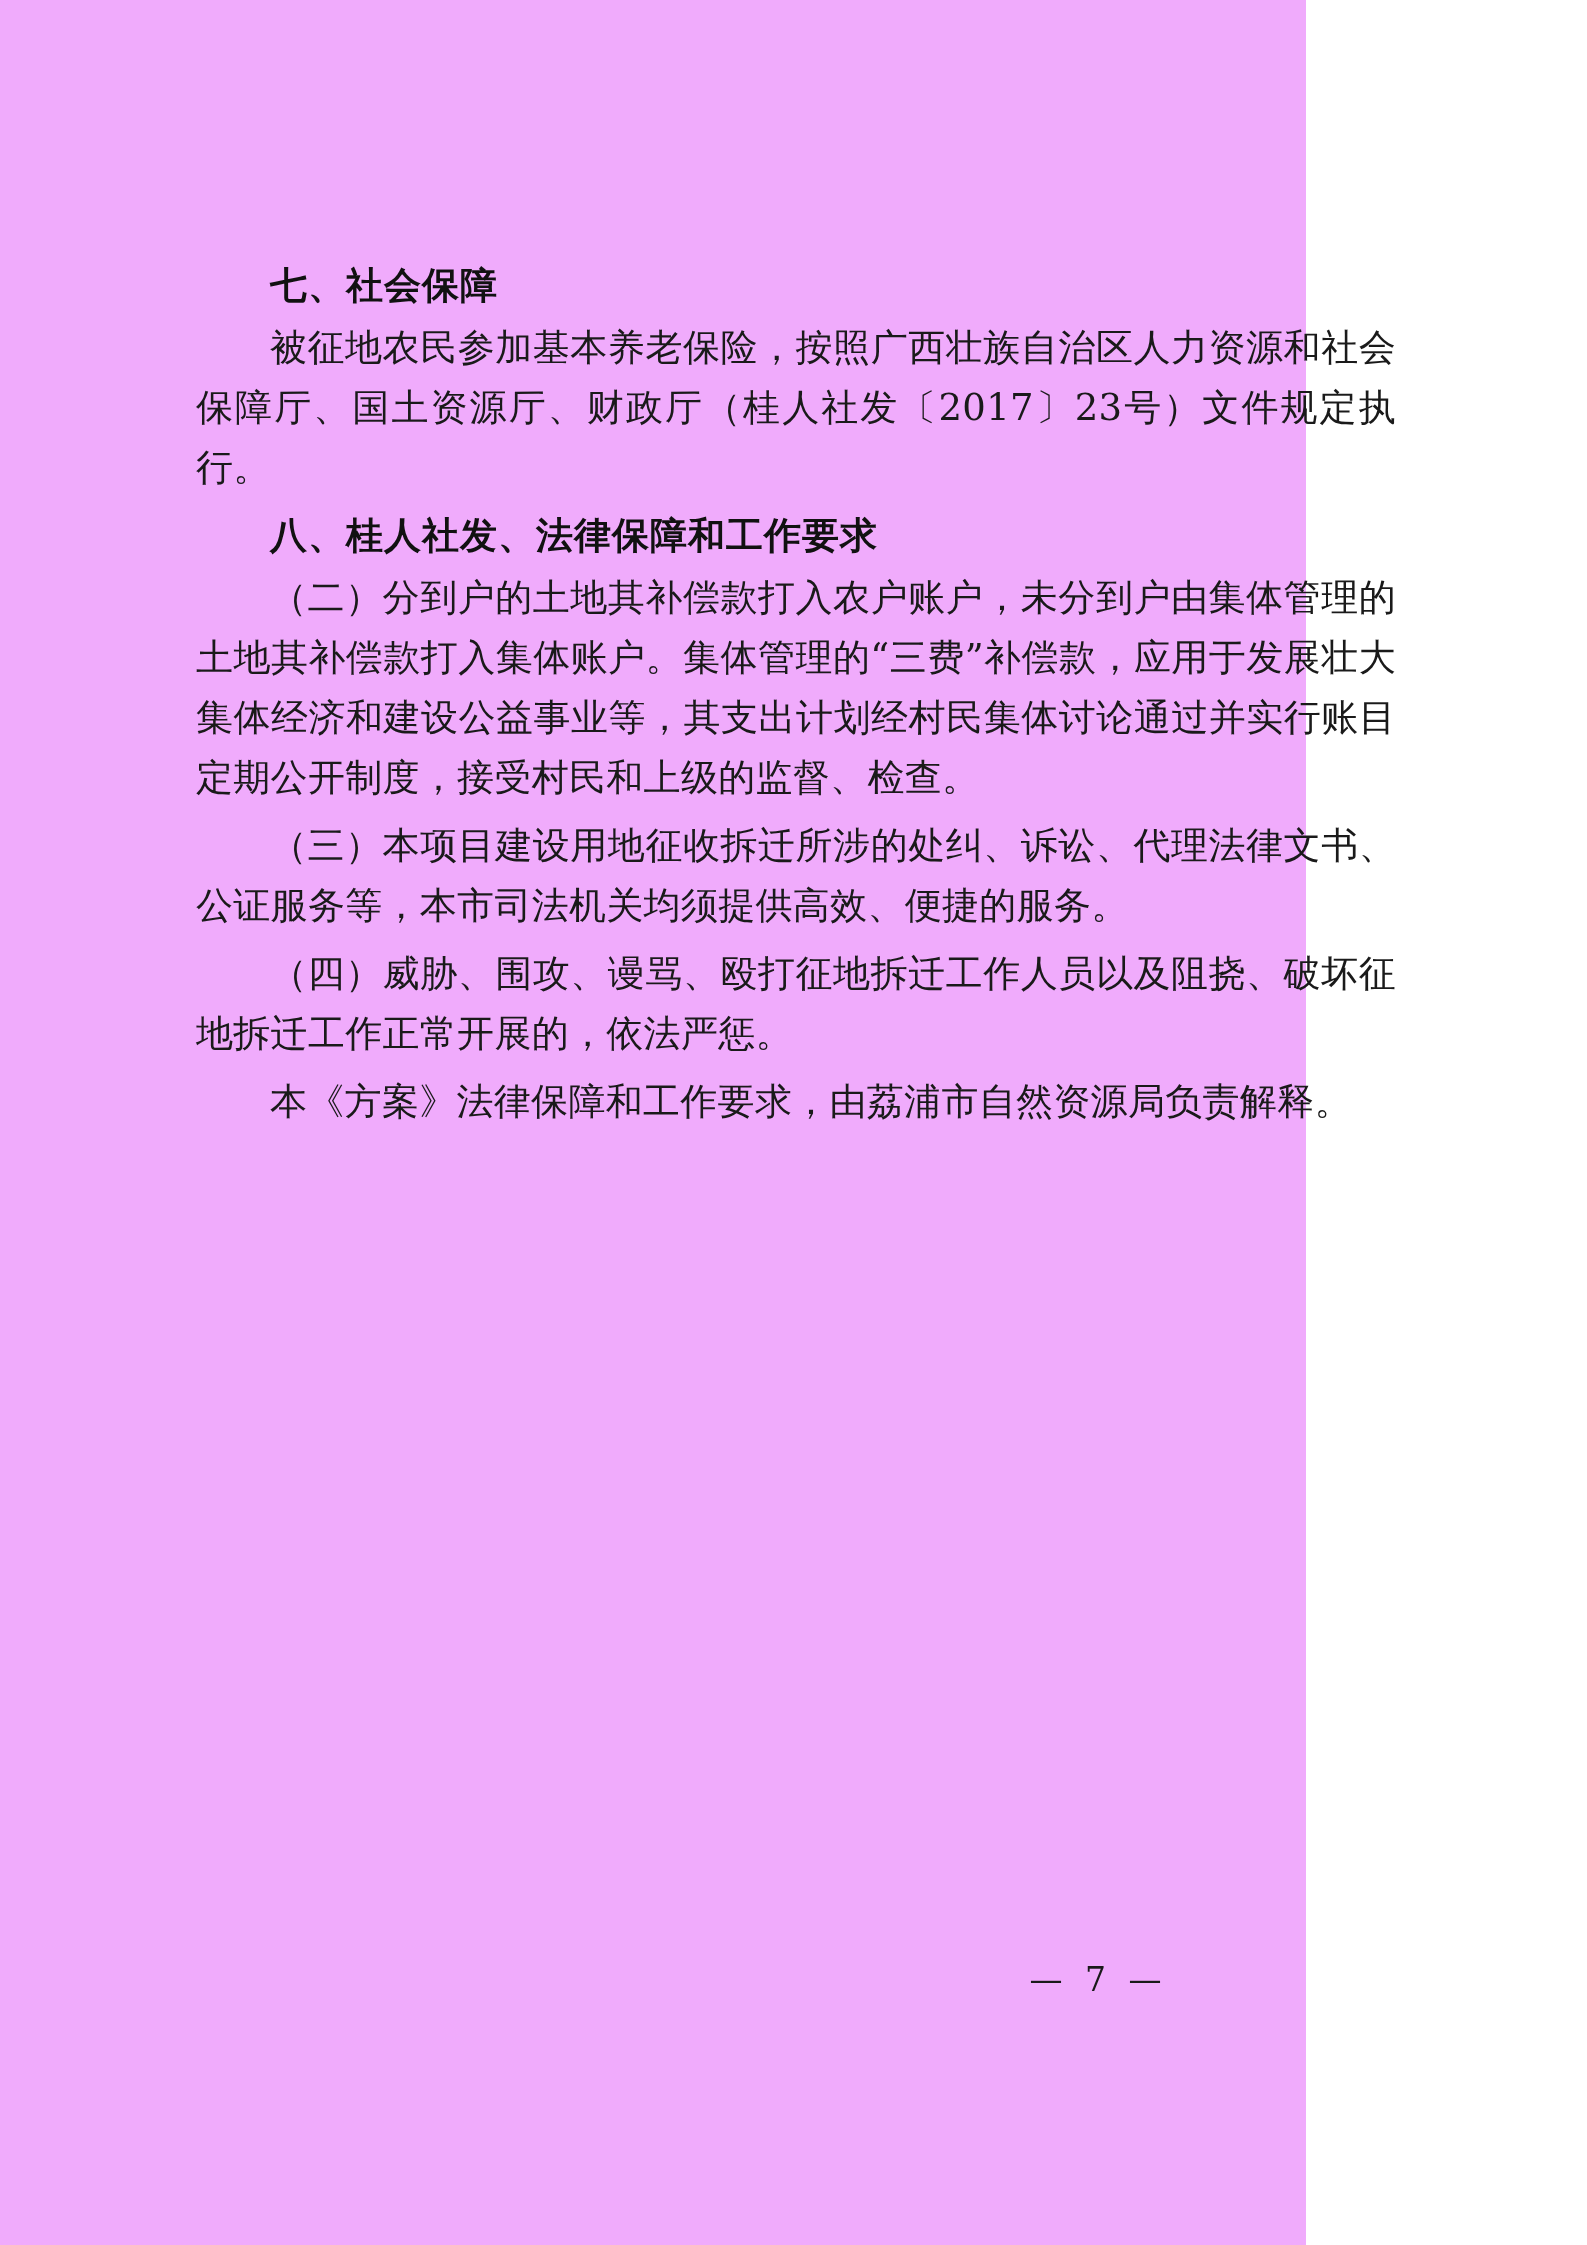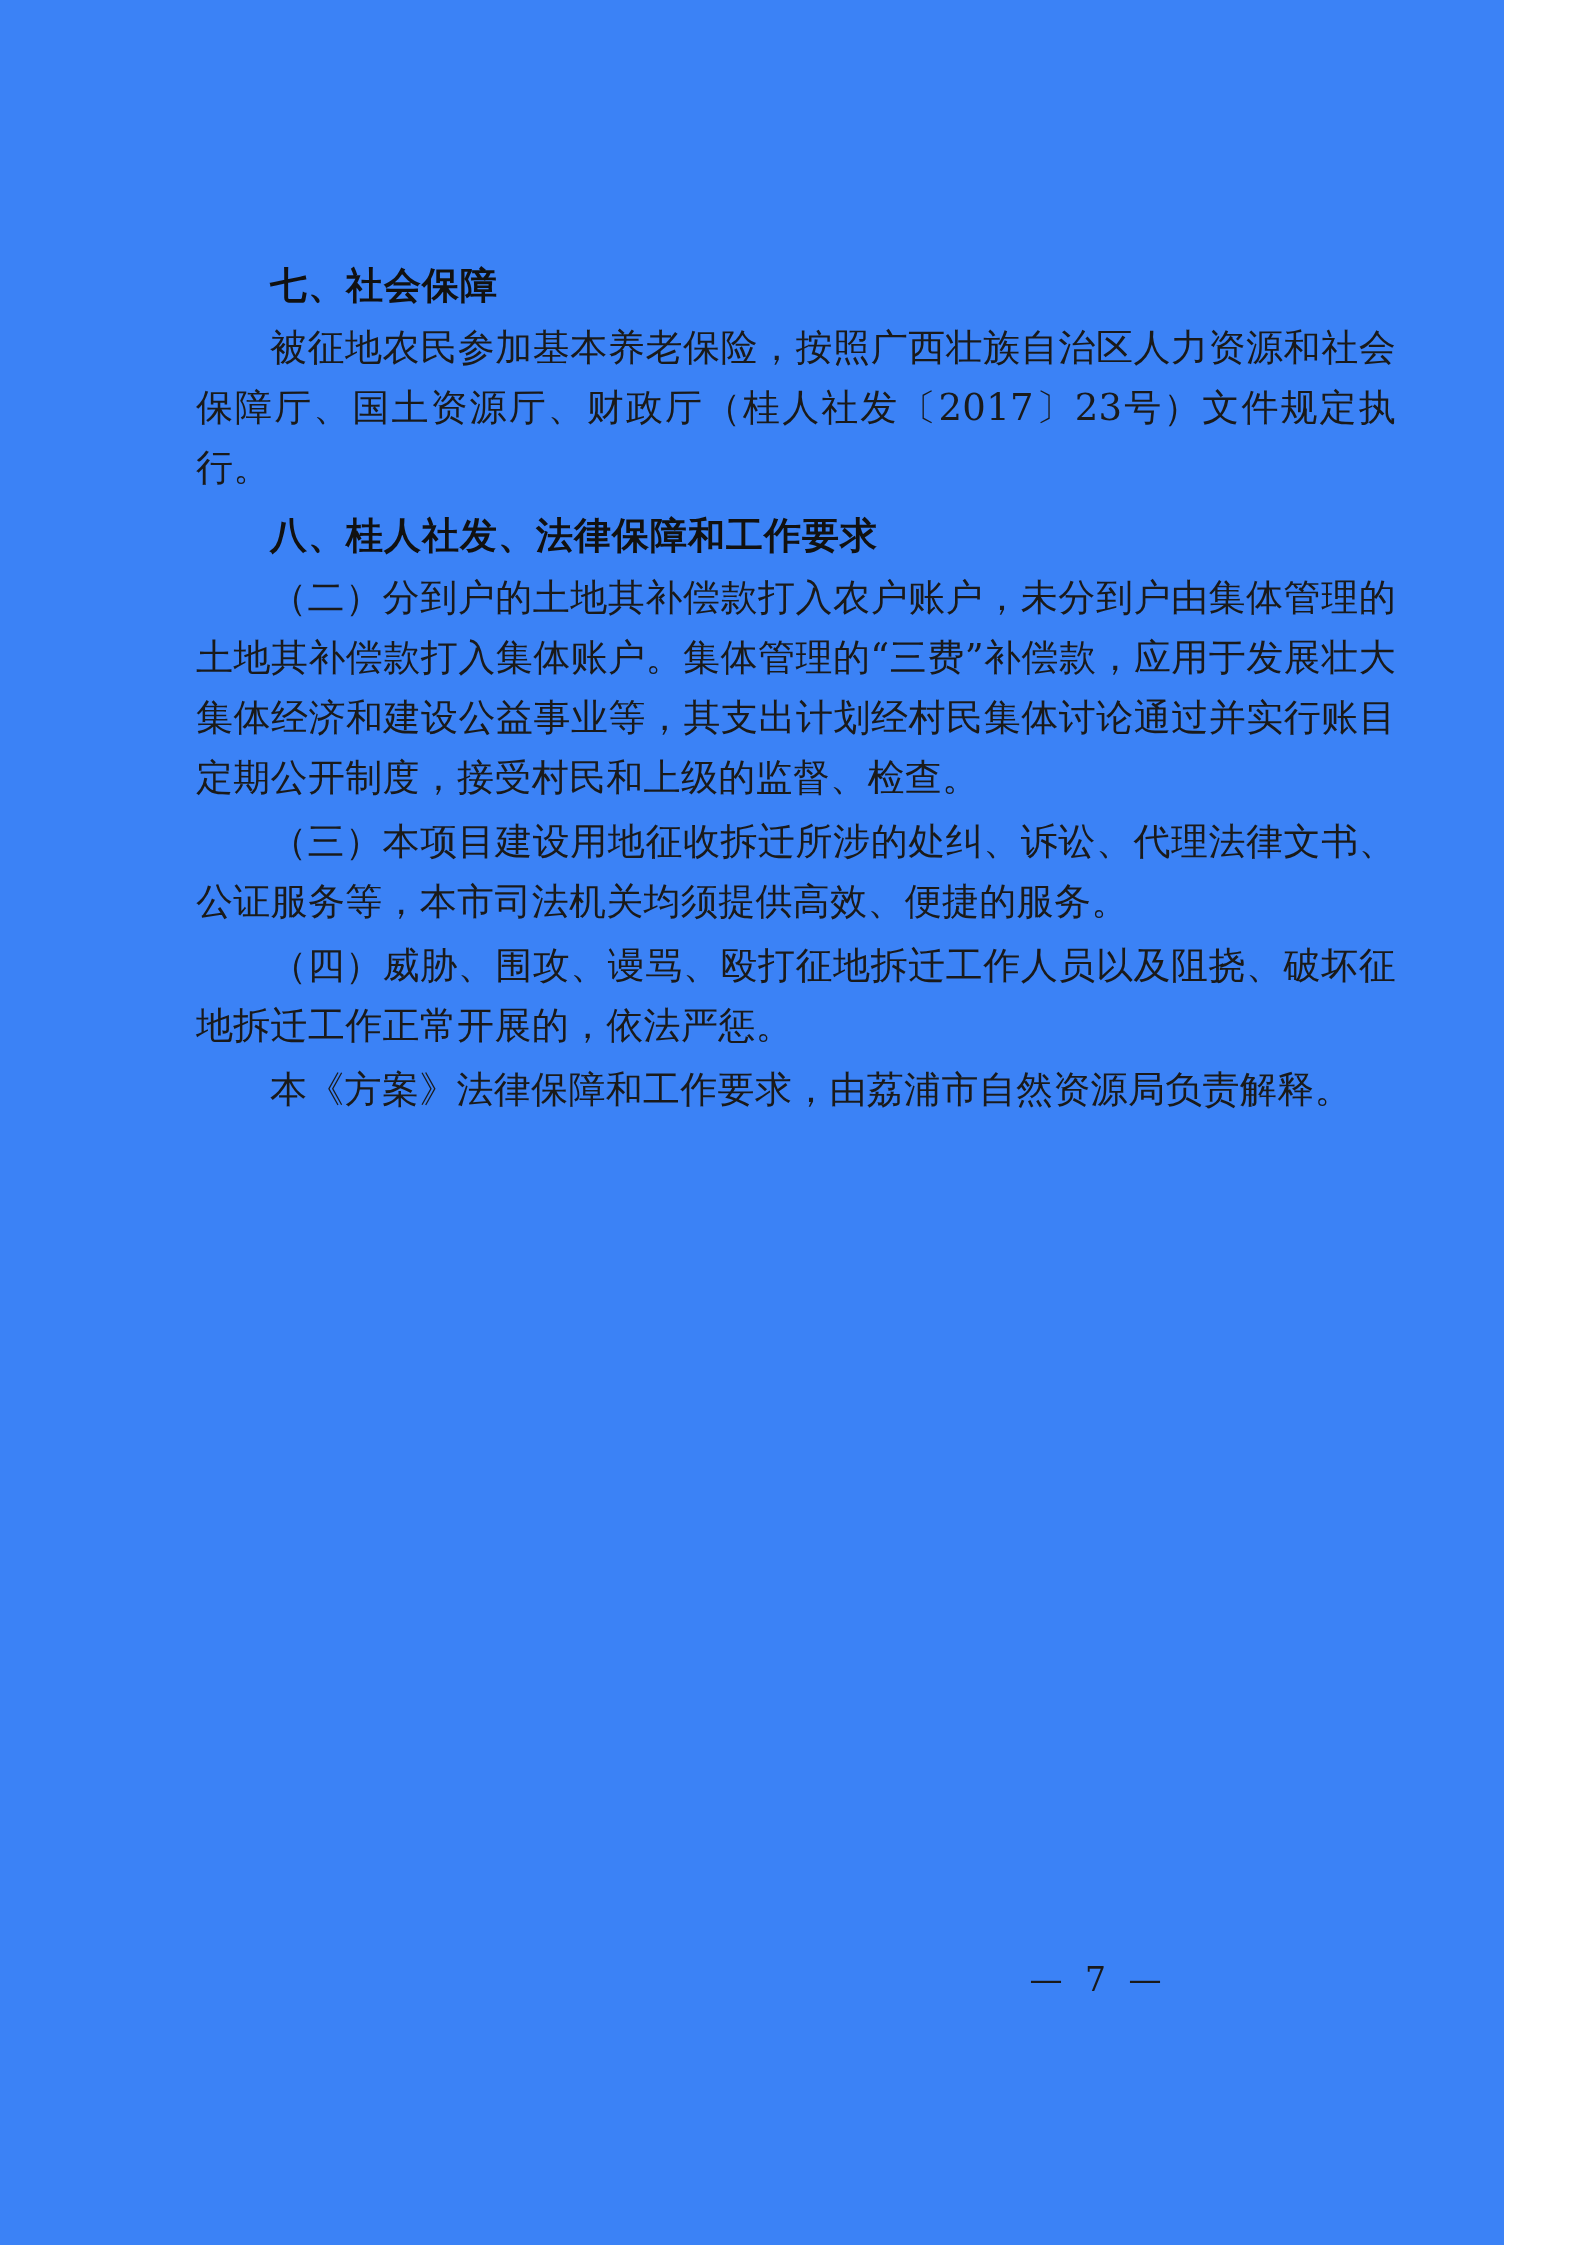--- a/index.html
+++ b/index.html
@@ -12,23 +12,23 @@
     height: 2245px;
     font-family: "DejaVu Serif", "Liberation Serif", serif;
     color: #1a1a1a;
     position: relative;
     overflow: hidden;
   }
   .page {
     position: absolute;
     left: 0;
     top: 0;
-    width: 1504px;
+    width: 1306px;
     height: 2245px;
-    background: #3b82f6;
+    background: #f0abfc;
   }
   .content {
     position: absolute;
     left: 196px;
     top: 262px;
     width: 1200px;
   }
   .heading {
     font-family: "DejaVu Sans", "Liberation Sans", sans-serif;
     font-weight: bold;
@@ -36,21 +36,21 @@
     line-height: 1.30;
     letter-spacing: 1px;
     margin: 0 0 8px 0;
     text-indent: 74px;
     color: #111111;
   }
   .para {
     font-size: 37px;
     line-height: 1.62;
     letter-spacing: 0.3px;
-    margin: 0 0 4px 0;
+    margin: 8px 0 4px 0;
     text-indent: 74px;
     text-align: justify;
     text-justify: inter-ideograph;
     color: #1a1a1a;
   }
   .para.tight {
     margin-bottom: 2px;
   }
   .spacer-sm { height: 10px; }
   .page-number {

